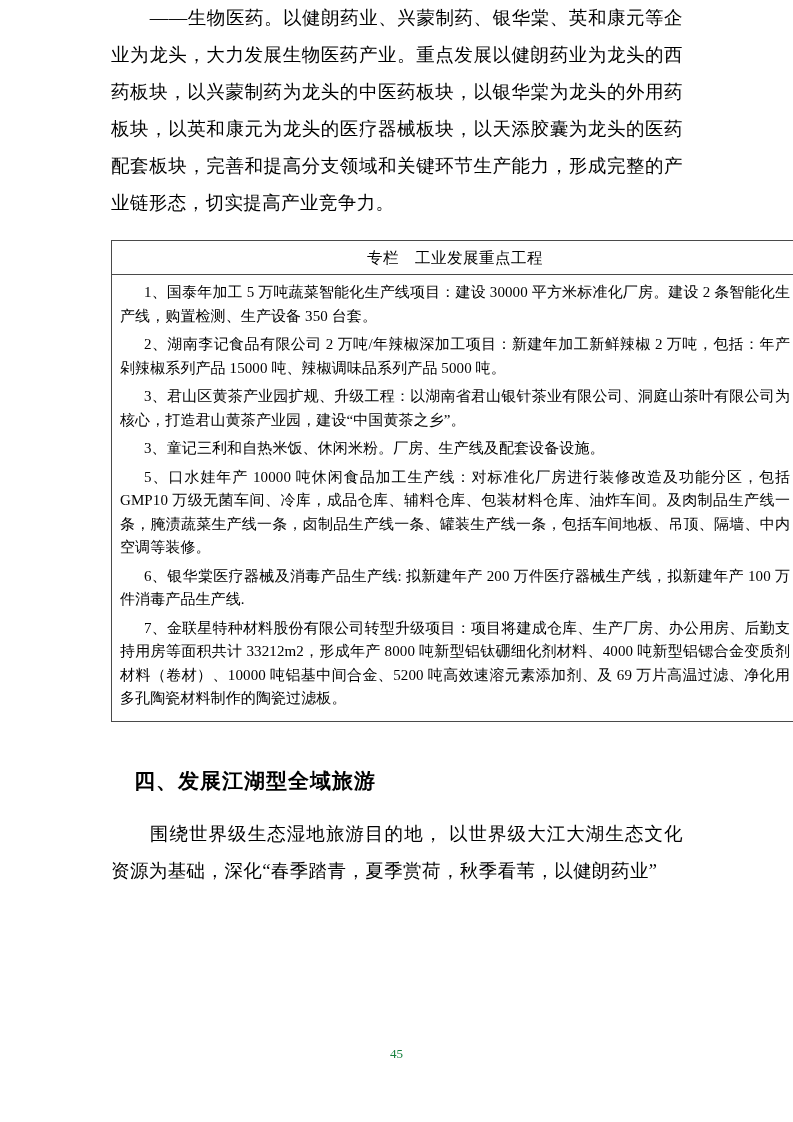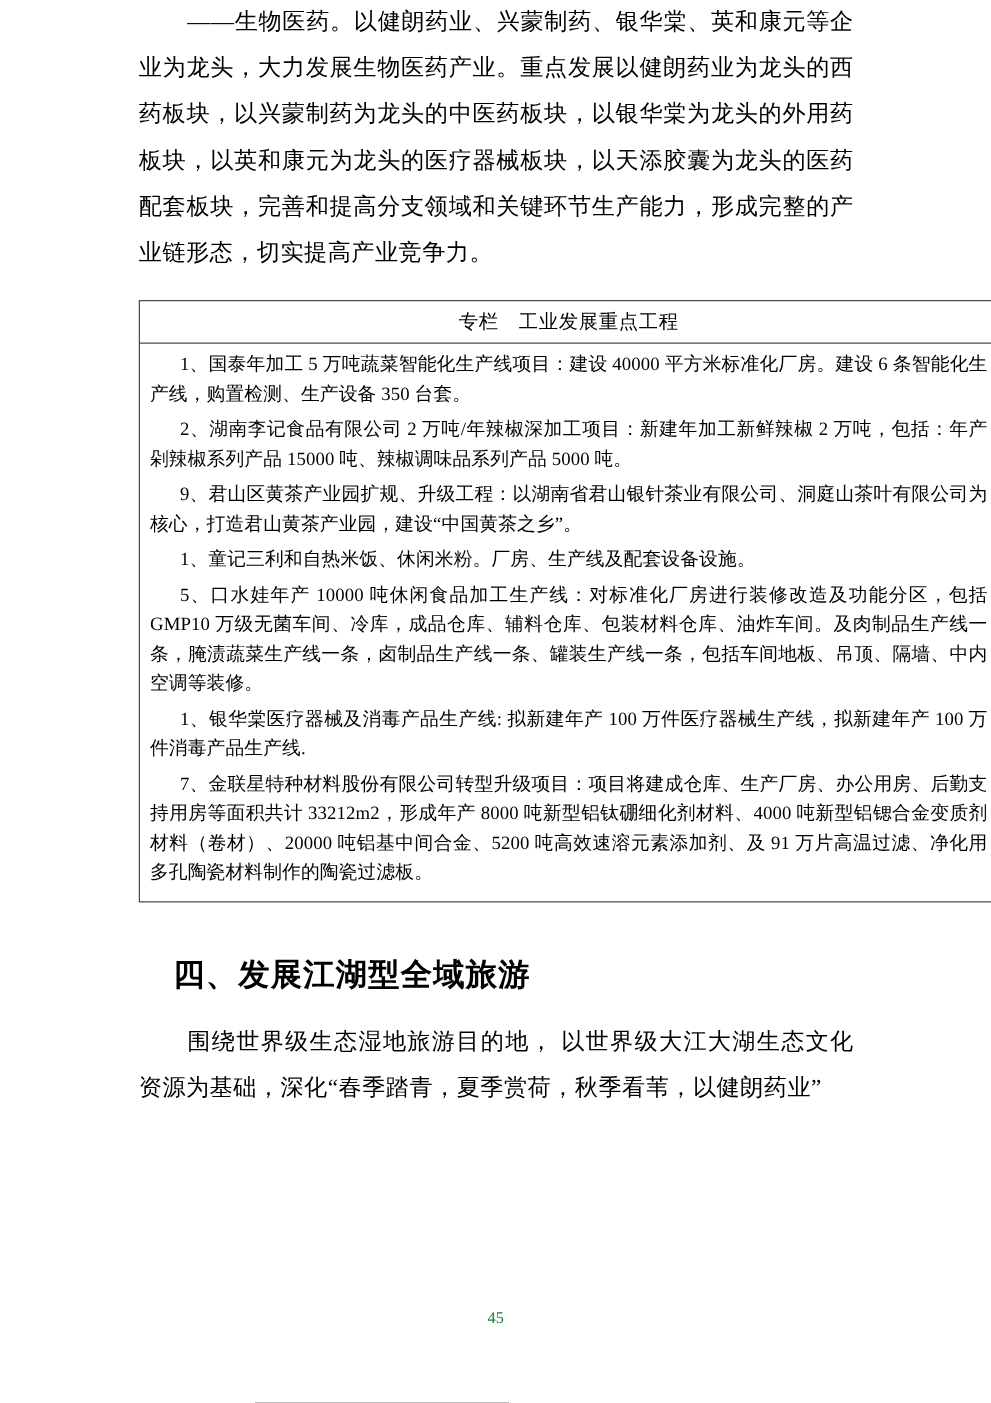--- a/index.html
+++ b/index.html
@@ -59,21 +59,21 @@
     line-height: 23.5px;
     text-align: justify;
     text-justify: inter-ideograph;
     text-indent: 1.6em;
     margin: 0 0 5px 0;
     letter-spacing: 0.1px;
   }
   .item:last-child { margin-bottom: 0; }
   .heading {
     margin-top: 44px;
-    font-size: 25px;
+    font-size: 21px;
     font-weight: bold;
     letter-spacing: 1px;
     text-indent: 1.1em;
     line-height: 30px;
   }
   .after-heading {
     margin-top: 20px;
   }
   .page-number {
     position: absolute;
@@ -90,27 +90,27 @@
 <body>
 
 <div class="page">
   <div class="content">
 
     <p class="para indent2">——生物医药。以健朗药业、兴蒙制药、银华棠、英和康元等企业为龙头，大力发展生物医药产业。重点发展以健朗药业为龙头的西药板块，以兴蒙制药为龙头的中医药板块，以银华棠为龙头的外用药板块，以英和康元为龙头的医疗器械板块，以天添胶囊为龙头的医药配套板块，完善和提高分支领域和关键环节生产能力，形成完整的产业链形态，切实提高产业竞争力。</p>
 
     <div class="box">
       <div class="box-title">专栏　工业发展重点工程</div>
       <div class="box-body">
-        <p class="item">1、国泰年加工 5 万吨蔬菜智能化生产线项目：建设 40000 平方米标准化厂房。建设 6 条智能化生产线，购置检测、生产设备 350 台套。</p>
+        <p class="item">1、国泰年加工 5 万吨蔬菜智能化生产线项目：建设 30000 平方米标准化厂房。建设 2 条智能化生产线，购置检测、生产设备 350 台套。</p>
         <p class="item">2、湖南李记食品有限公司 2 万吨/年辣椒深加工项目：新建年加工新鲜辣椒 2 万吨，包括：年产剁辣椒系列产品 15000 吨、辣椒调味品系列产品 5000 吨。</p>
-        <p class="item">9、君山区黄茶产业园扩规、升级工程：以湖南省君山银针茶业有限公司、洞庭山茶叶有限公司为核心，打造君山黄茶产业园，建设“中国黄茶之乡”。</p>
-        <p class="item">1、童记三利和自热米饭、休闲米粉。厂房、生产线及配套设备设施。</p>
+        <p class="item">3、君山区黄茶产业园扩规、升级工程：以湖南省君山银针茶业有限公司、洞庭山茶叶有限公司为核心，打造君山黄茶产业园，建设“中国黄茶之乡”。</p>
+        <p class="item">3、童记三利和自热米饭、休闲米粉。厂房、生产线及配套设备设施。</p>
         <p class="item">5、口水娃年产 10000 吨休闲食品加工生产线：对标准化厂房进行装修改造及功能分区，包括 GMP10 万级无菌车间、冷库，成品仓库、辅料仓库、包装材料仓库、油炸车间。及肉制品生产线一条，腌渍蔬菜生产线一条，卤制品生产线一条、罐装生产线一条，包括车间地板、吊顶、隔墙、中内空调等装修。</p>
-        <p class="item">1、银华棠医疗器械及消毒产品生产线: 拟新建年产 100 万件医疗器械生产线，拟新建年产 100 万件消毒产品生产线.</p>
-        <p class="item">7、金联星特种材料股份有限公司转型升级项目：项目将建成仓库、生产厂房、办公用房、后勤支持用房等面积共计 33212m2，形成年产 8000 吨新型铝钛硼细化剂材料、4000 吨新型铝锶合金变质剂材料（卷材）、20000 吨铝基中间合金、5200 吨高效速溶元素添加剂、及 91 万片高温过滤、净化用多孔陶瓷材料制作的陶瓷过滤板。</p>
+        <p class="item">6、银华棠医疗器械及消毒产品生产线: 拟新建年产 200 万件医疗器械生产线，拟新建年产 100 万件消毒产品生产线.</p>
+        <p class="item">7、金联星特种材料股份有限公司转型升级项目：项目将建成仓库、生产厂房、办公用房、后勤支持用房等面积共计 33212m2，形成年产 8000 吨新型铝钛硼细化剂材料、4000 吨新型铝锶合金变质剂材料（卷材）、10000 吨铝基中间合金、5200 吨高效速溶元素添加剂、及 69 万片高温过滤、净化用多孔陶瓷材料制作的陶瓷过滤板。</p>
       </div>
     </div>
 
     <h2 class="heading">四、发展江湖型全域旅游</h2>
 
     <p class="para indent2 after-heading">围绕世界级生态湿地旅游目的地，  以世界级大江大湖生态文化资源为基础，深化“春季踏青，夏季赏荷，秋季看苇，以健朗药业”</p>
   </div>
 
   <div class="page-number">45</div>
 </div>

